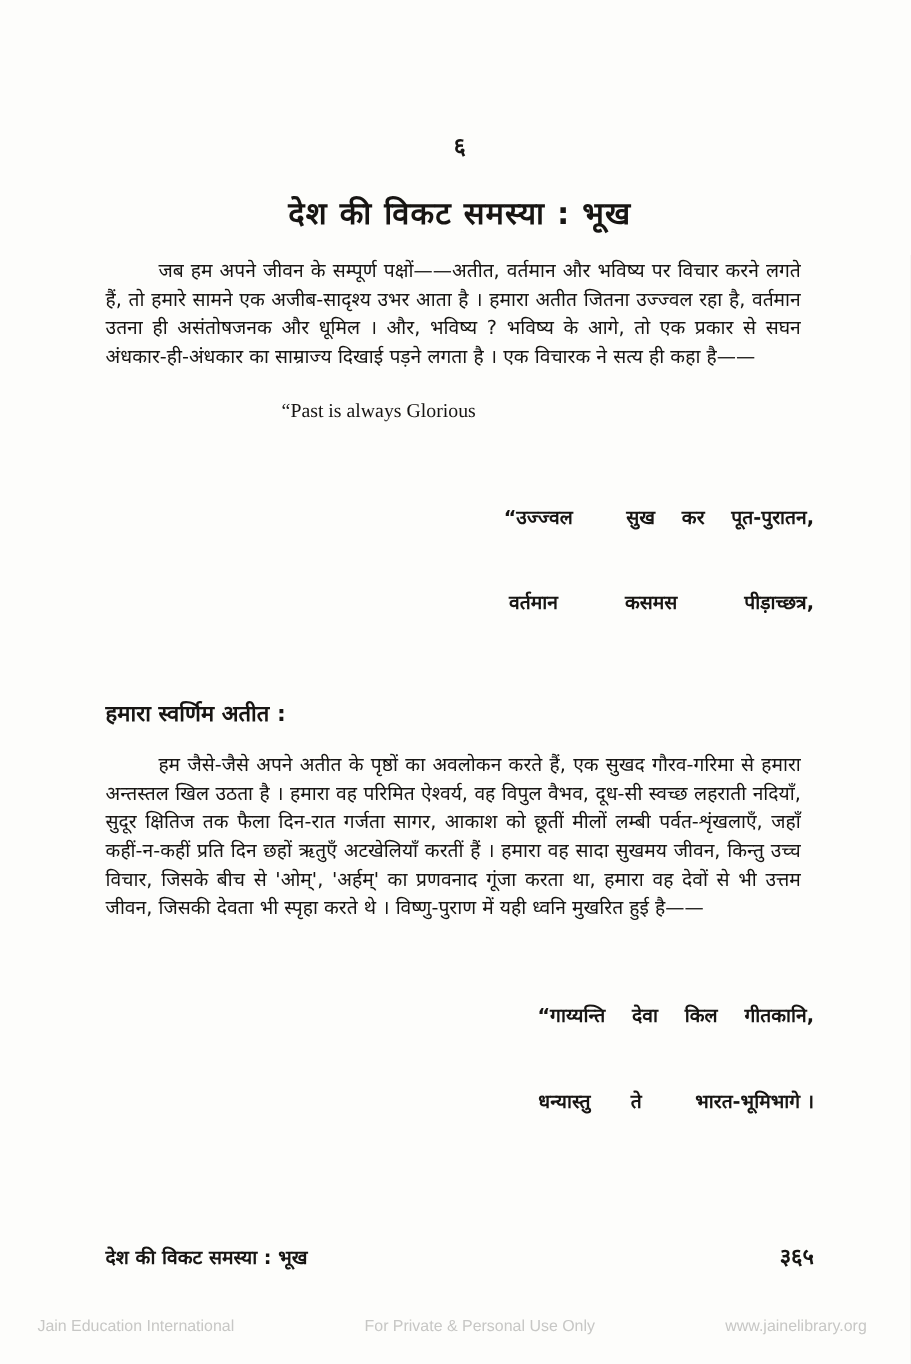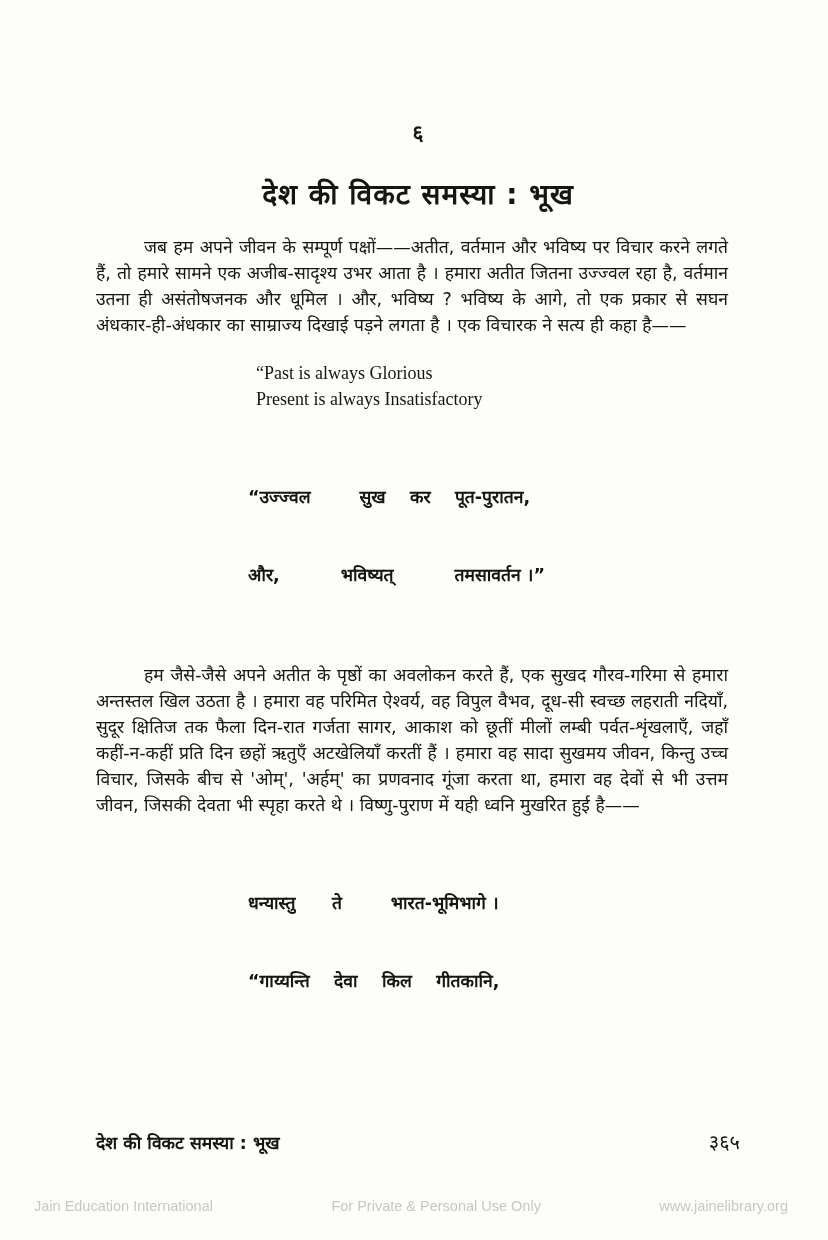--- a/index.html
+++ b/index.html
@@ -39,36 +39,37 @@
     font-family:"Liberation Serif", serif;
     font-size:18px;
     line-height:26px;
   }
   .verse{
     margin:20px 0 0 152px;
     font-size:17.5px;
     font-weight:bold;
     line-height:26px;
     white-space:pre-wrap;
+    text-align:right;
   }
   .section-heading{
     margin:20px 0 0 0;
     font-size:20px;
     font-weight:bold;
   }
   .footer-row{
     position:absolute;
     left:96px;right:88px;
     top:1128px;
     display:flex;
     justify-content:space-between;
     align-items:baseline;
   }
   .running-title{font-size:17.5px;font-weight:bold;}
-  .page-number{font-size:20px;font-weight:normal;text-align:center;}
+  .page-number{font-size:20px;font-weight:bold;text-align:center;}
   .watermark-row{
     position:absolute;
     left:0;right:0;
     top:1198px;
     display:flex;
     justify-content:space-between;
     padding:0 40px 0 34px;
     color:#c7c7c5;
     font-family:"Liberation Sans", sans-serif;
     font-size:14.5px;
@@ -81,34 +82,34 @@
   <div class="content">
 
     <div class="chapter-num">६</div>
 
     <h1 class="title">देश की विकट समस्या : भूख</h1>
 
     <p class="body-para">जब हम अपने जीवन के सम्पूर्ण पक्षों——अतीत, वर्तमान और भविष्य पर विचार करने लगते हैं, तो हमारे सामने एक अजीब-सादृश्य  उभर आता है ।  हमारा अतीत जितना उज्ज्वल रहा है, वर्तमान उतना ही असंतोषजनक और धूमिल ।  और, भविष्य ?  भविष्य के आगे, तो एक प्रकार से सघन अंधकार-ही-अंधकार का साम्राज्य दिखाई पड़ने लगता है ।  एक विचारक ने सत्य ही कहा है——</p>
 
     <div class="quote-en">
       <div>“Past is always Glorious</div>
-      <div>Present is always Insatisfactory</div>
     </div>
 
     <div class="verse">
       <div>“उज्ज्वल        सुख    कर    पूत-पुरातन,</div>
-      <div>और,          भविष्यत्          तमसावर्तन ।”</div>
+      <div>वर्तमान          कसमस          पीड़ाच्छत्र,</div>
     </div>
 
+    <h2 class="section-heading">हमारा स्वर्णिम अतीत :</h2>
 
     <p class="body-para">हम जैसे-जैसे अपने अतीत के पृष्ठों का अवलोकन करते हैं, एक सुखद गौरव-गरिमा से हमारा अन्तस्तल खिल उठता है ।  हमारा वह परिमित ऐश्वर्य, वह विपुल वैभव, दूध-सी स्वच्छ लहराती नदियाँ, सुदूर क्षितिज तक फैला दिन-रात गर्जता सागर, आकाश को छूतीं मीलों लम्बी पर्वत-शृंखलाएँ, जहाँ कहीं-न-कहीं प्रति दिन छहों ऋतुएँ अटखेलियाँ करतीं हैं ।  हमारा वह सादा सुखमय जीवन, किन्तु उच्च विचार, जिसके बीच से 'ओम्', 'अर्हम्' का प्रणवनाद गूंजा करता था, हमारा वह देवों से भी उत्तम जीवन, जिसकी देवता भी स्पृहा करते थे ।   विष्णु-पुराण में यही ध्वनि मुखरित हुई है——</p>
 
     <div class="verse">
+      <div>“गाय्यन्ति    देवा    किल    गीतकानि,</div>
       <div>धन्यास्तु      ते        भारत-भूमिभागे ।</div>
-      <div>“गाय्यन्ति    देवा    किल    गीतकानि,</div>
       
     </div>
 
   </div>
 
   <div class="footer-row">
     <span class="running-title">देश की विकट समस्या : भूख</span>
     <span class="page-number">३६५</span>
   </div>
 

